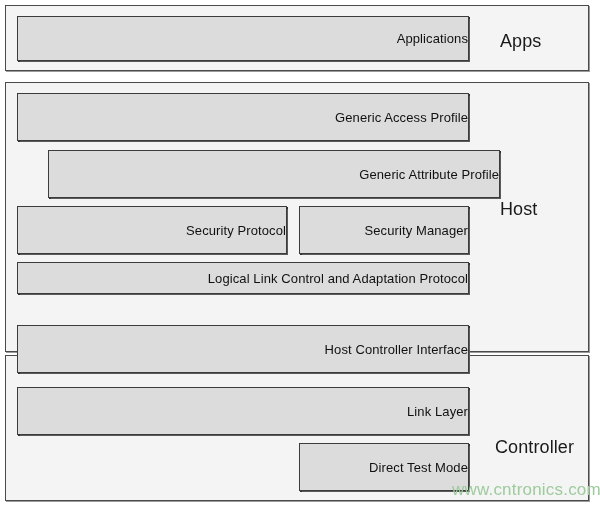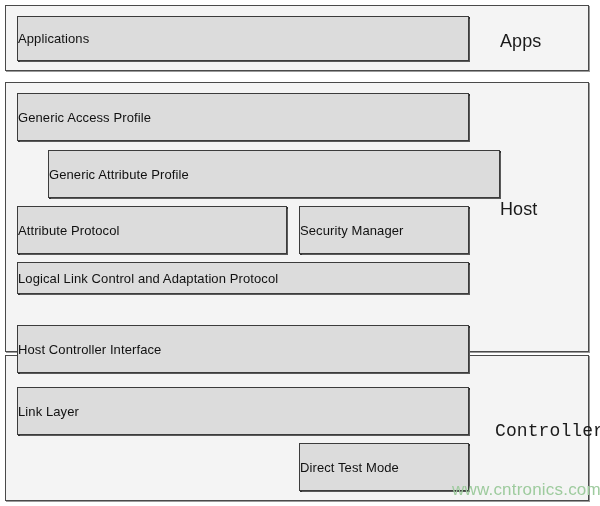--- a/index.html
+++ b/index.html
@@ -38,21 +38,21 @@
 
   
   .block {
     position: absolute;
     background: #dcdcdc;
     border: 1px solid #3c3c3c;
     box-sizing: border-box;
     box-shadow: 2px 2px 0 -1px #5a5a5a, 1px 1px 0 0 #2e2e2e;
     display: flex;
     align-items: center;
-    justify-content: flex-start;
+    justify-content: flex-end;
     z-index: 5;
   }
   .block-label {
     font-size: 13px;
     color: #111111;
     white-space: nowrap;
     letter-spacing: 0.1px;
     text-align: center;
   }
 
@@ -84,30 +84,30 @@
     </div>
     <div class="group" style="left: 5px; top: 82px; width: 584px; height: 270px;"></div>
     <div class="group-label" style="left: 500px; top: 199px; width: 80px;">Host</div>
     <div class="block" style="left: 17px; top: 93px; width: 452px; height: 48px;">
       <span class="block-label">Generic Access Profile</span>
     </div>
     <div class="block" style="left: 17px; top: 150px; width: 452px; height: 48px; margin-left: 31px;">
       <span class="block-label">Generic Attribute Profile</span>
     </div>
     <div class="block" style="left: 17px; top: 206px; width: 270px; height: 48px;">
-      <span class="block-label">Attribute Protocol</span>
+      <span class="block-label">Security Protocol</span>
     </div>
     <div class="block" style="left: 299px; top: 206px; width: 170px; height: 48px;">
       <span class="block-label">Security Manager</span>
     </div>
     <div class="block" style="left: 17px; top: 262px; width: 452px; height: 32px;">
       <span class="block-label">Logical Link Control and Adaptation Protocol</span>
     </div>
     <div class="group" style="left: 5px; top: 355px; width: 584px; height: 146px;"></div>
-    <div class="group-label" style="left: 495px; top: 421px; width: 85px; font-family: Liberation Mono, monospace;">Controller</div>
+    <div class="group-label" style="left: 495px; top: 437px; width: 85px;">Controller</div>
     <div class="block" style="left: 17px; top: 387px; width: 452px; height: 48px;">
       <span class="block-label">Link Layer</span>
     </div>
     <div class="block straddle" style="left: 17px; top: 325px; width: 452px; height: 48px;">
       <span class="block-label">Host Controller Interface</span>
     </div>
     <div class="block" style="left: 299px; top: 443px; width: 170px; height: 48px;">
       <span class="block-label">Direct Test Mode</span>
     </div>
     <div class="watermark" style="left: 425px; top: 480px; margin-left: 27px;">www.cntronics.com</div>

